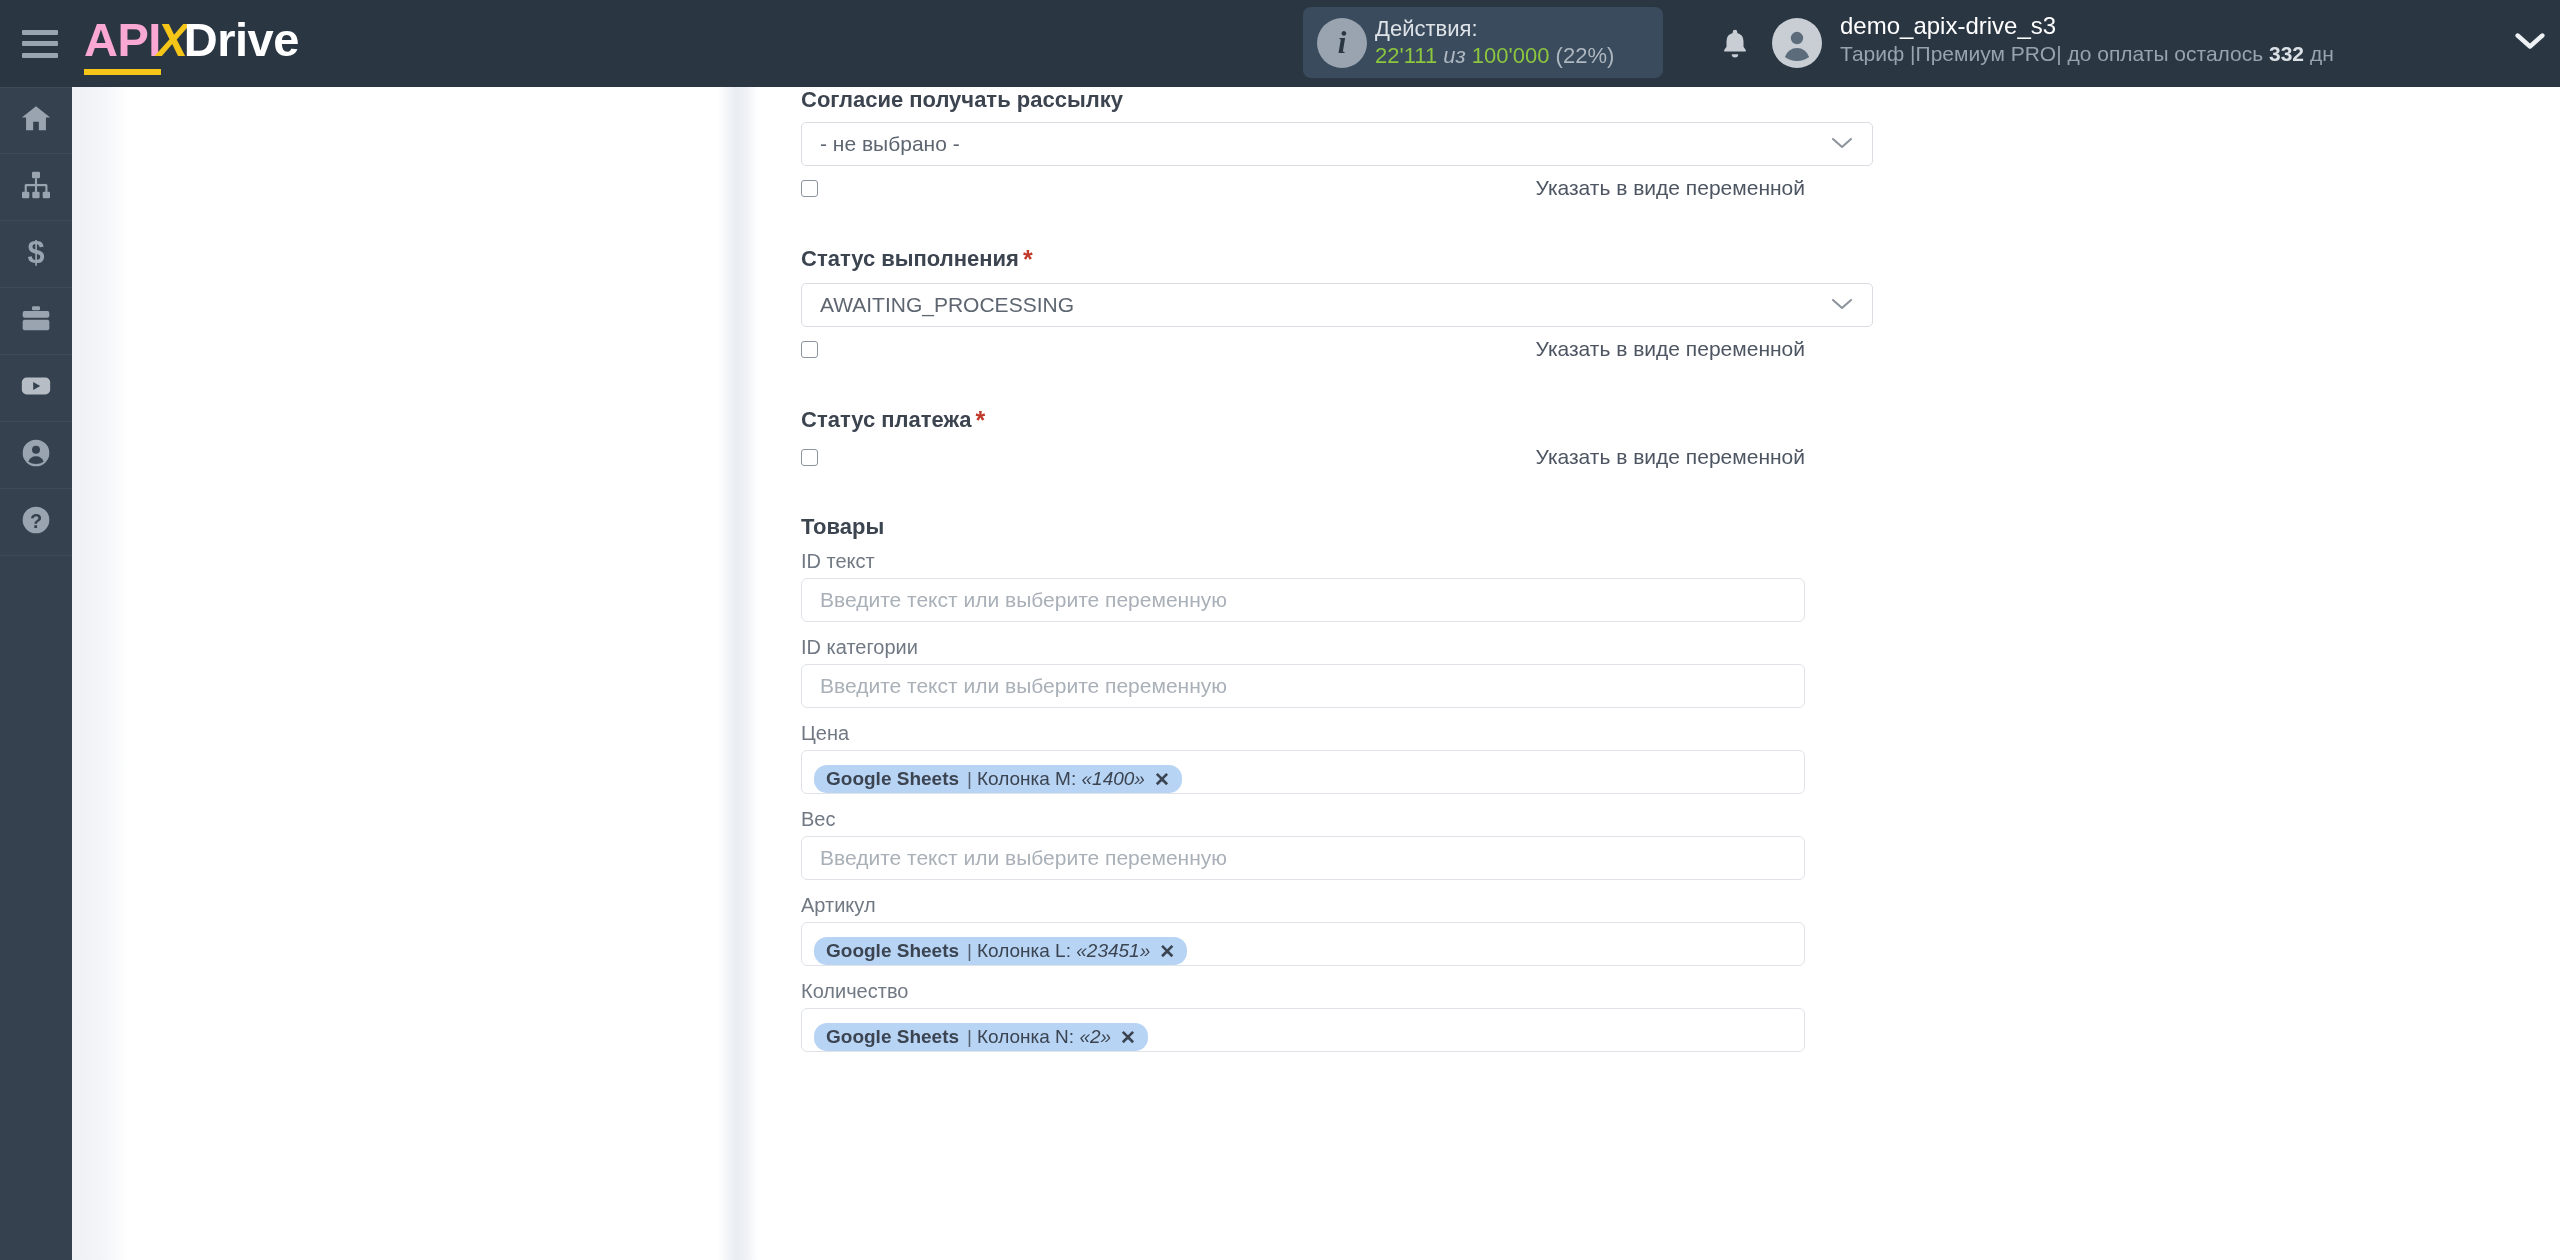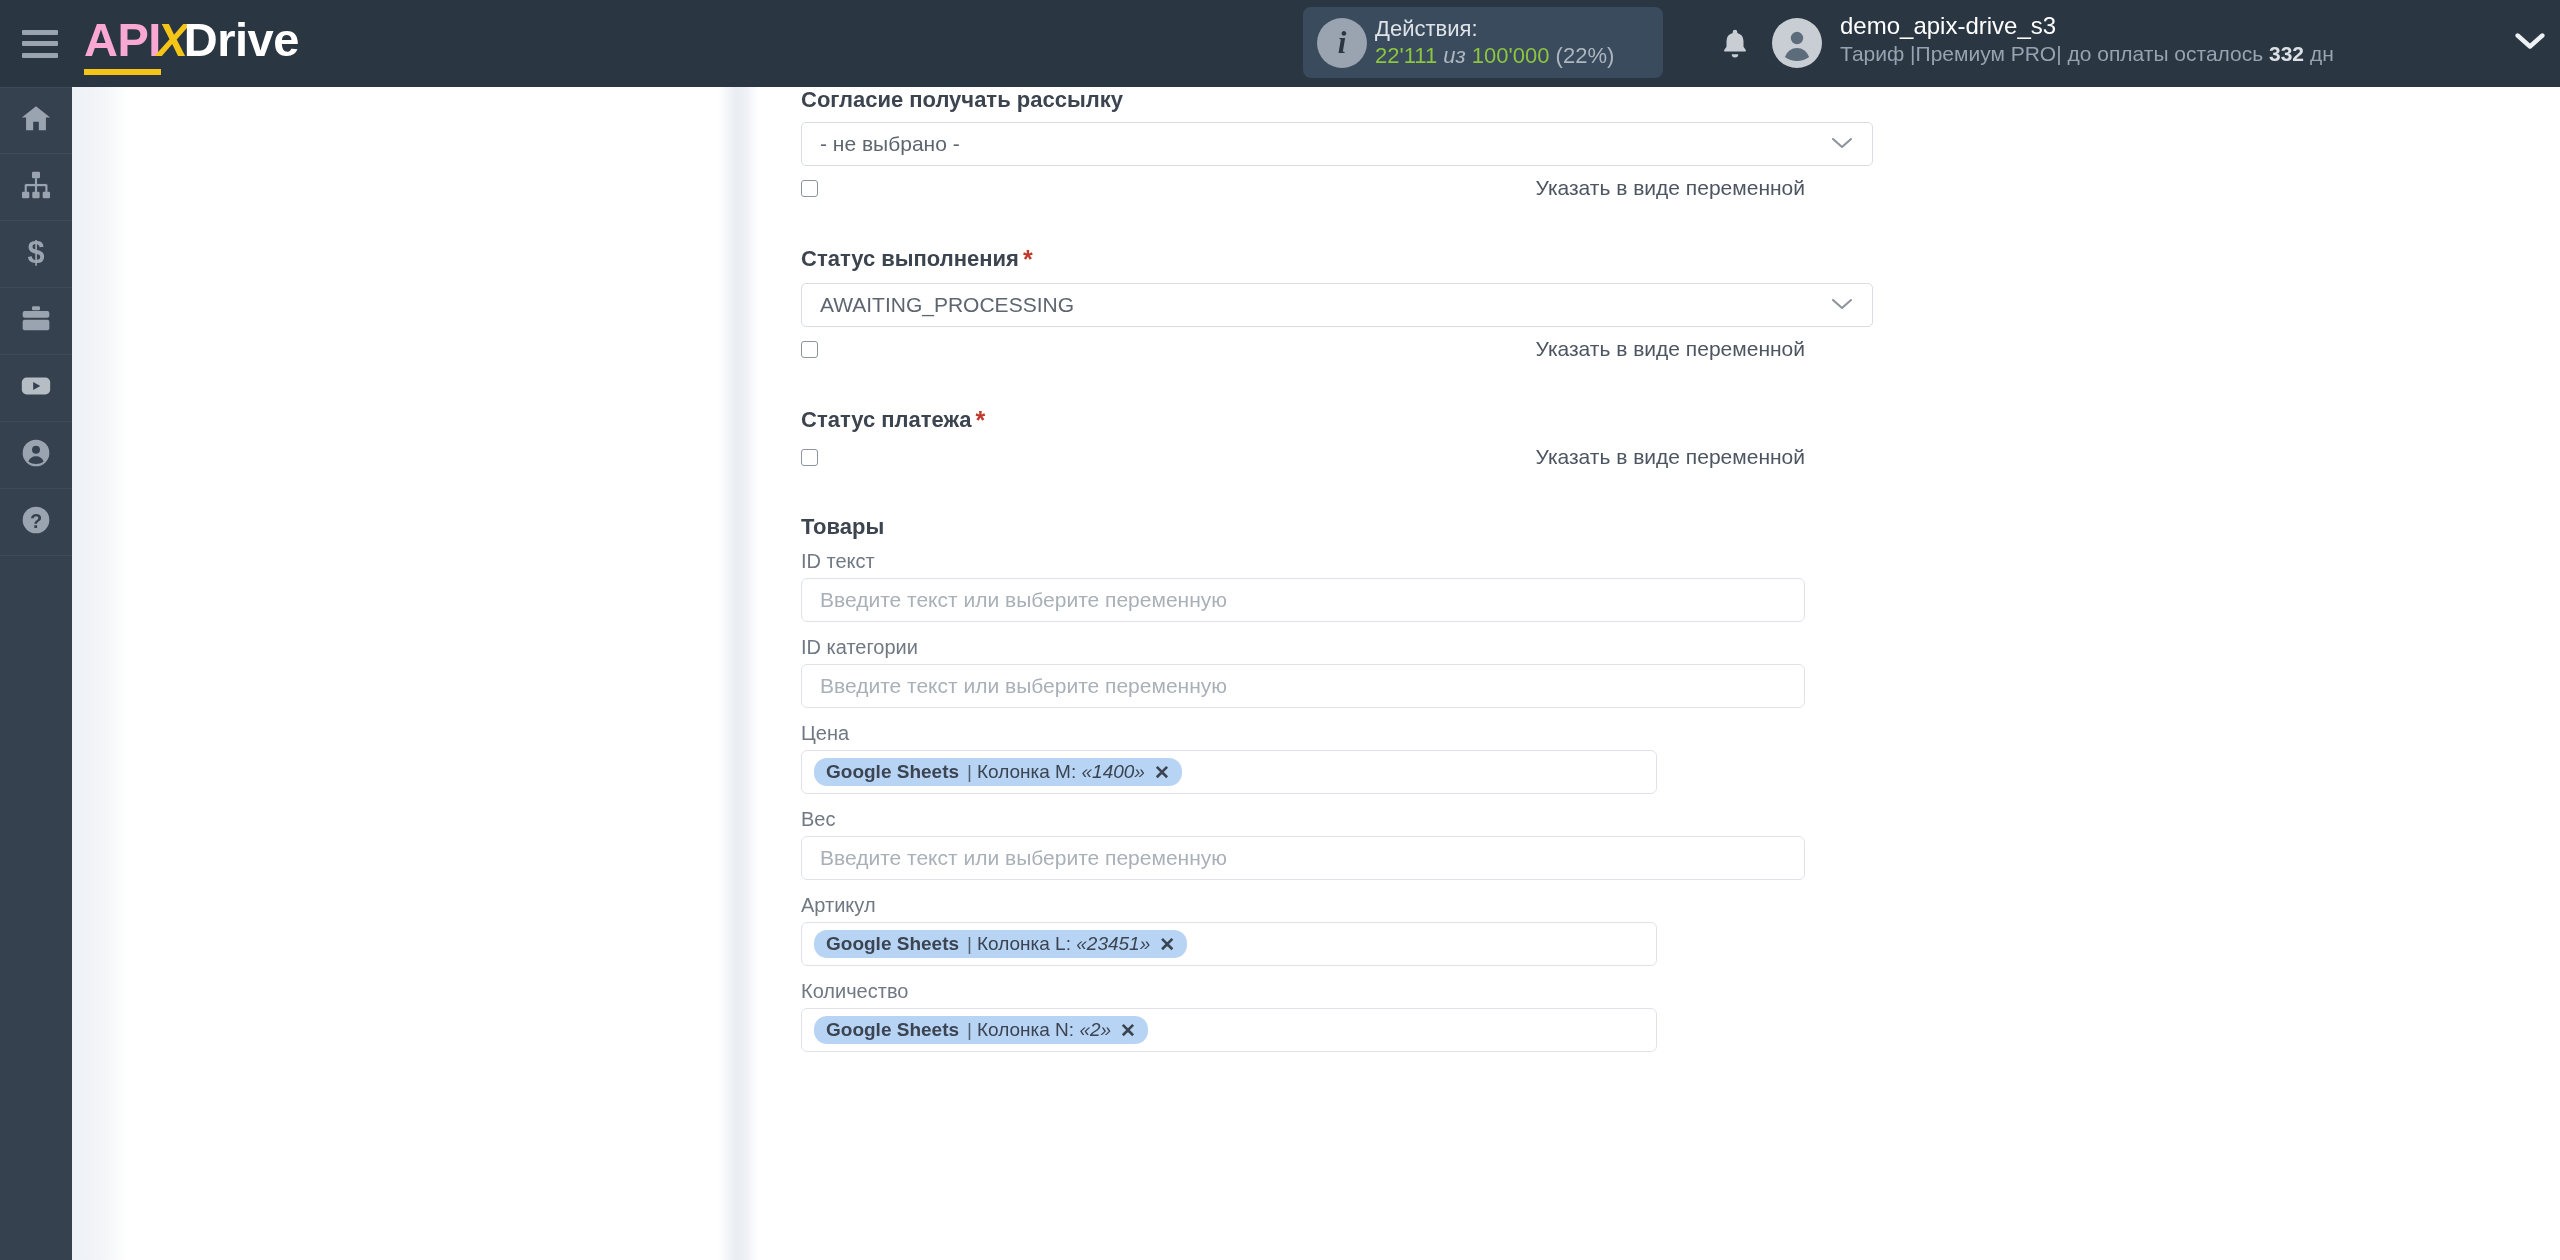--- a/index.html
+++ b/index.html
@@ -162,24 +162,24 @@
   .text-input {
     width: 1004px; height: 44px;
     border: 1px solid #dfe3e8; border-radius: 6px;
     background: #ffffff;
     display: flex; align-items: center;
     padding-left: 18px;
     font-size: 21px; color: #a9b0b8;
     cursor: text;
   }
   .tag-input {
-    width: 856px; height: 44px;
+    width: 1004px; height: 44px;
     border: 1px solid #dfe3e8; border-radius: 6px;
     background: #ffffff;
-    display: flex; align-items: center;
+    display: flex; align-items: flex-end;
     padding-left: 12px;
     cursor: text;
   }
   .tag {
     background: #b8d4f5; border-radius: 13px;
     height: 28px; display: inline-flex; align-items: center;
     padding: 0 12px; font-size: 19px; color: #3b4450;
     white-space: nowrap;
   }
   .tag b { font-weight: bold; margin-right: 3px; }

